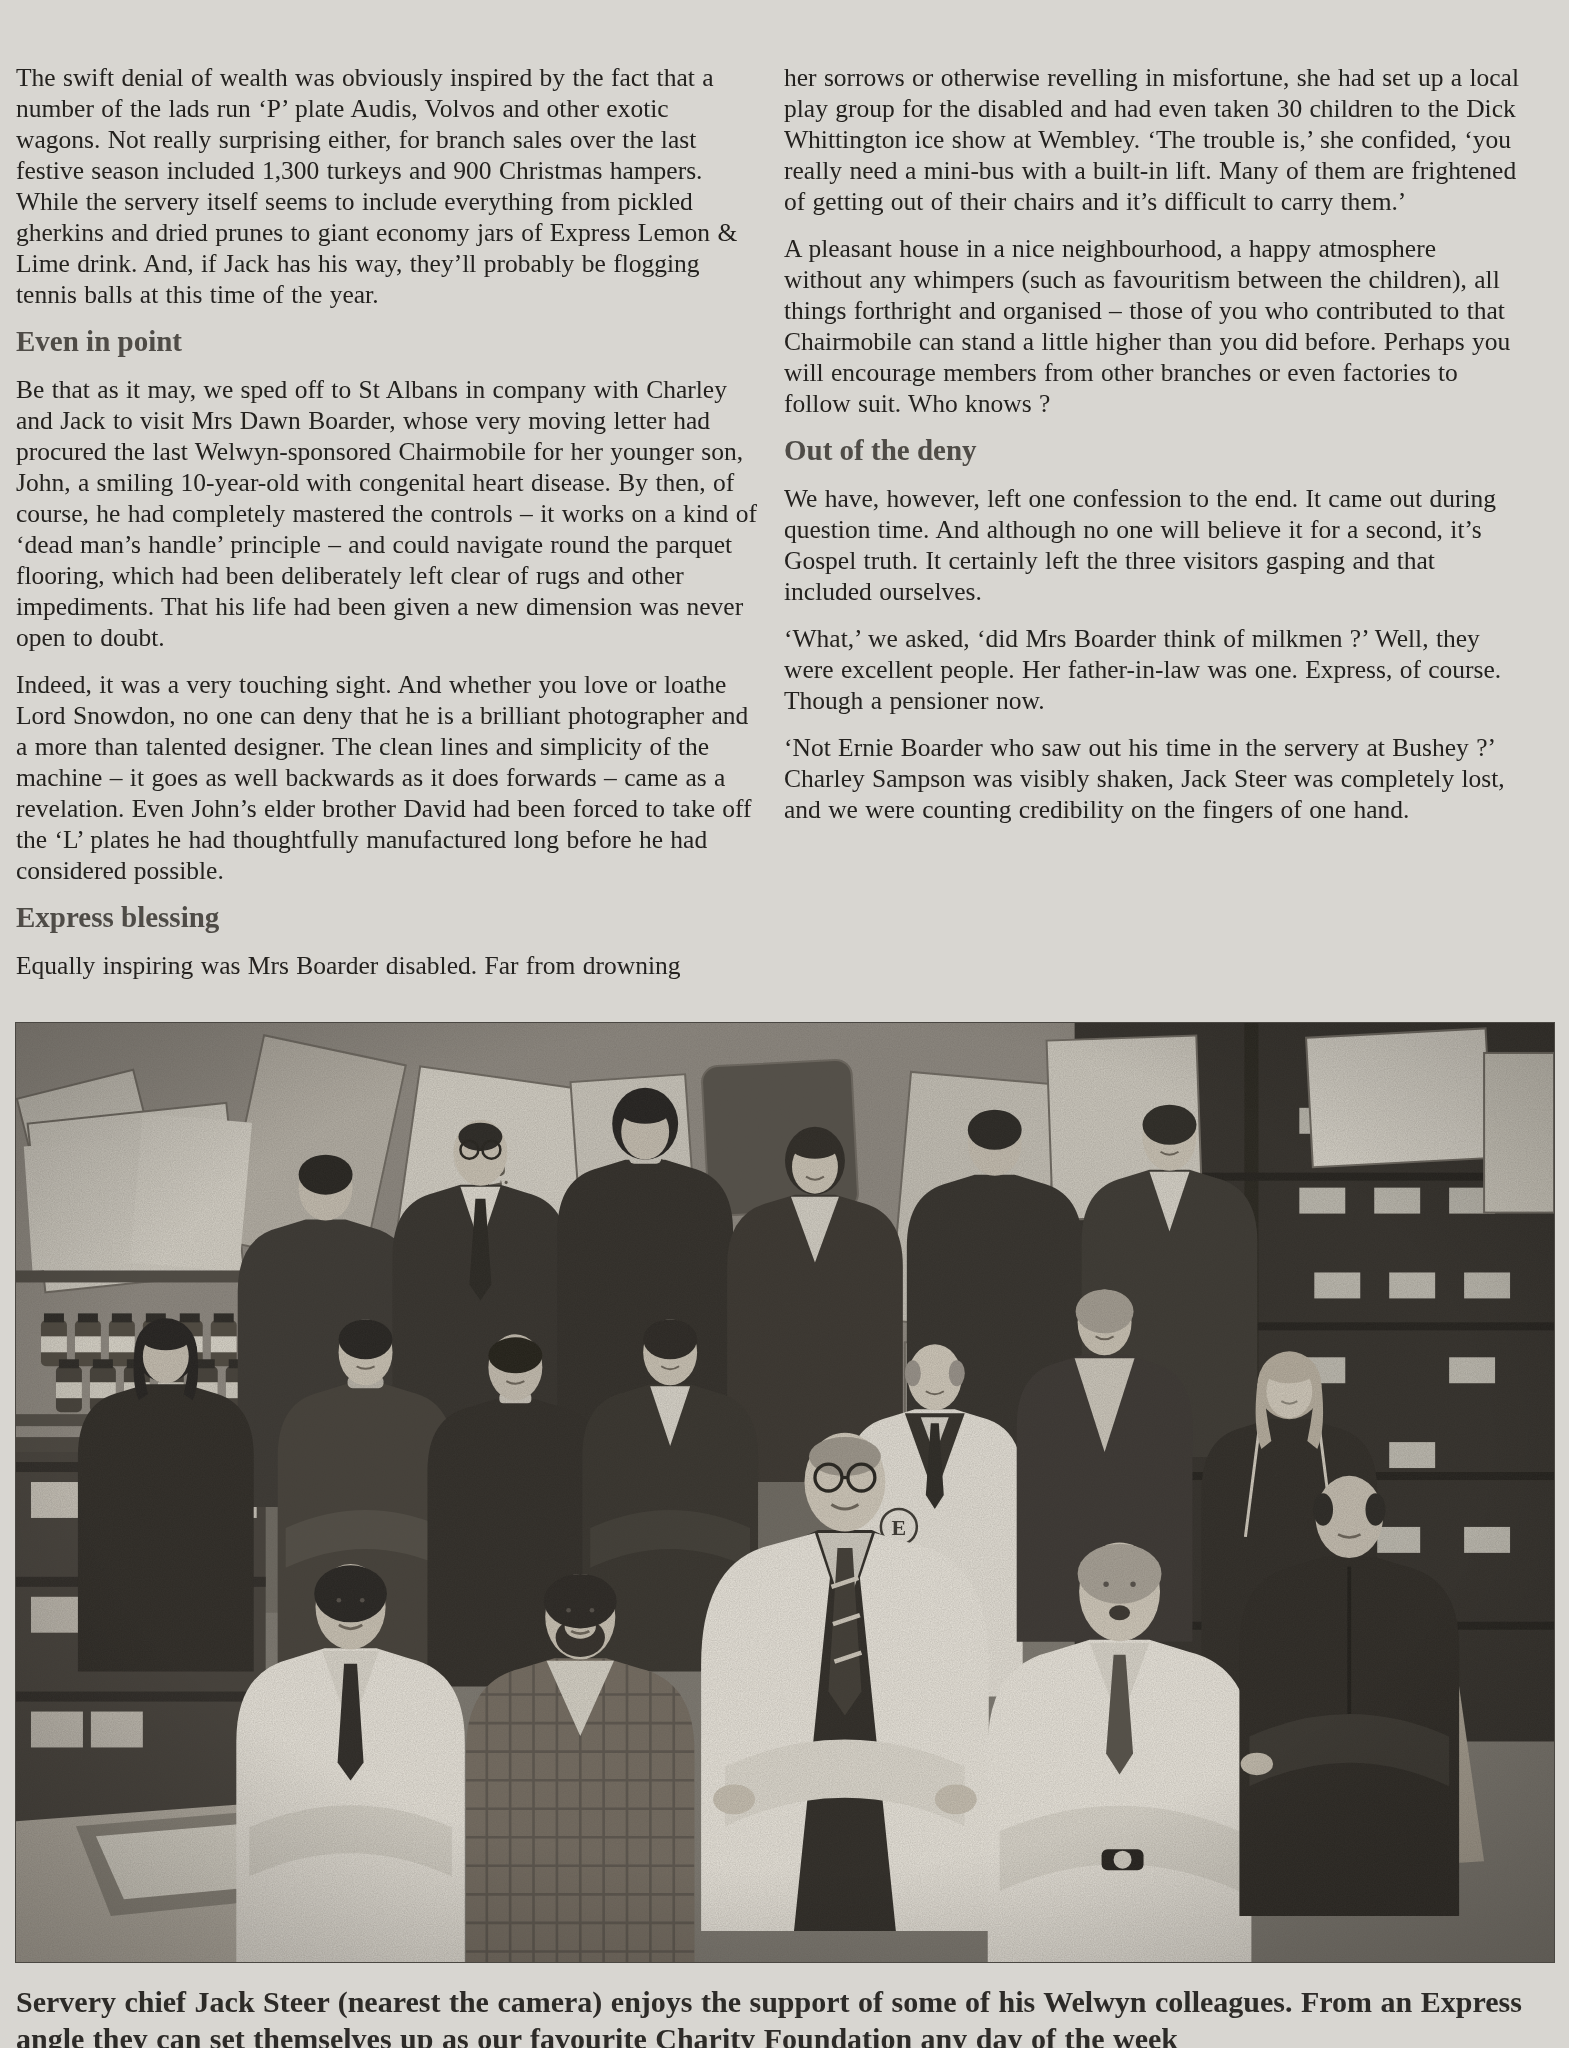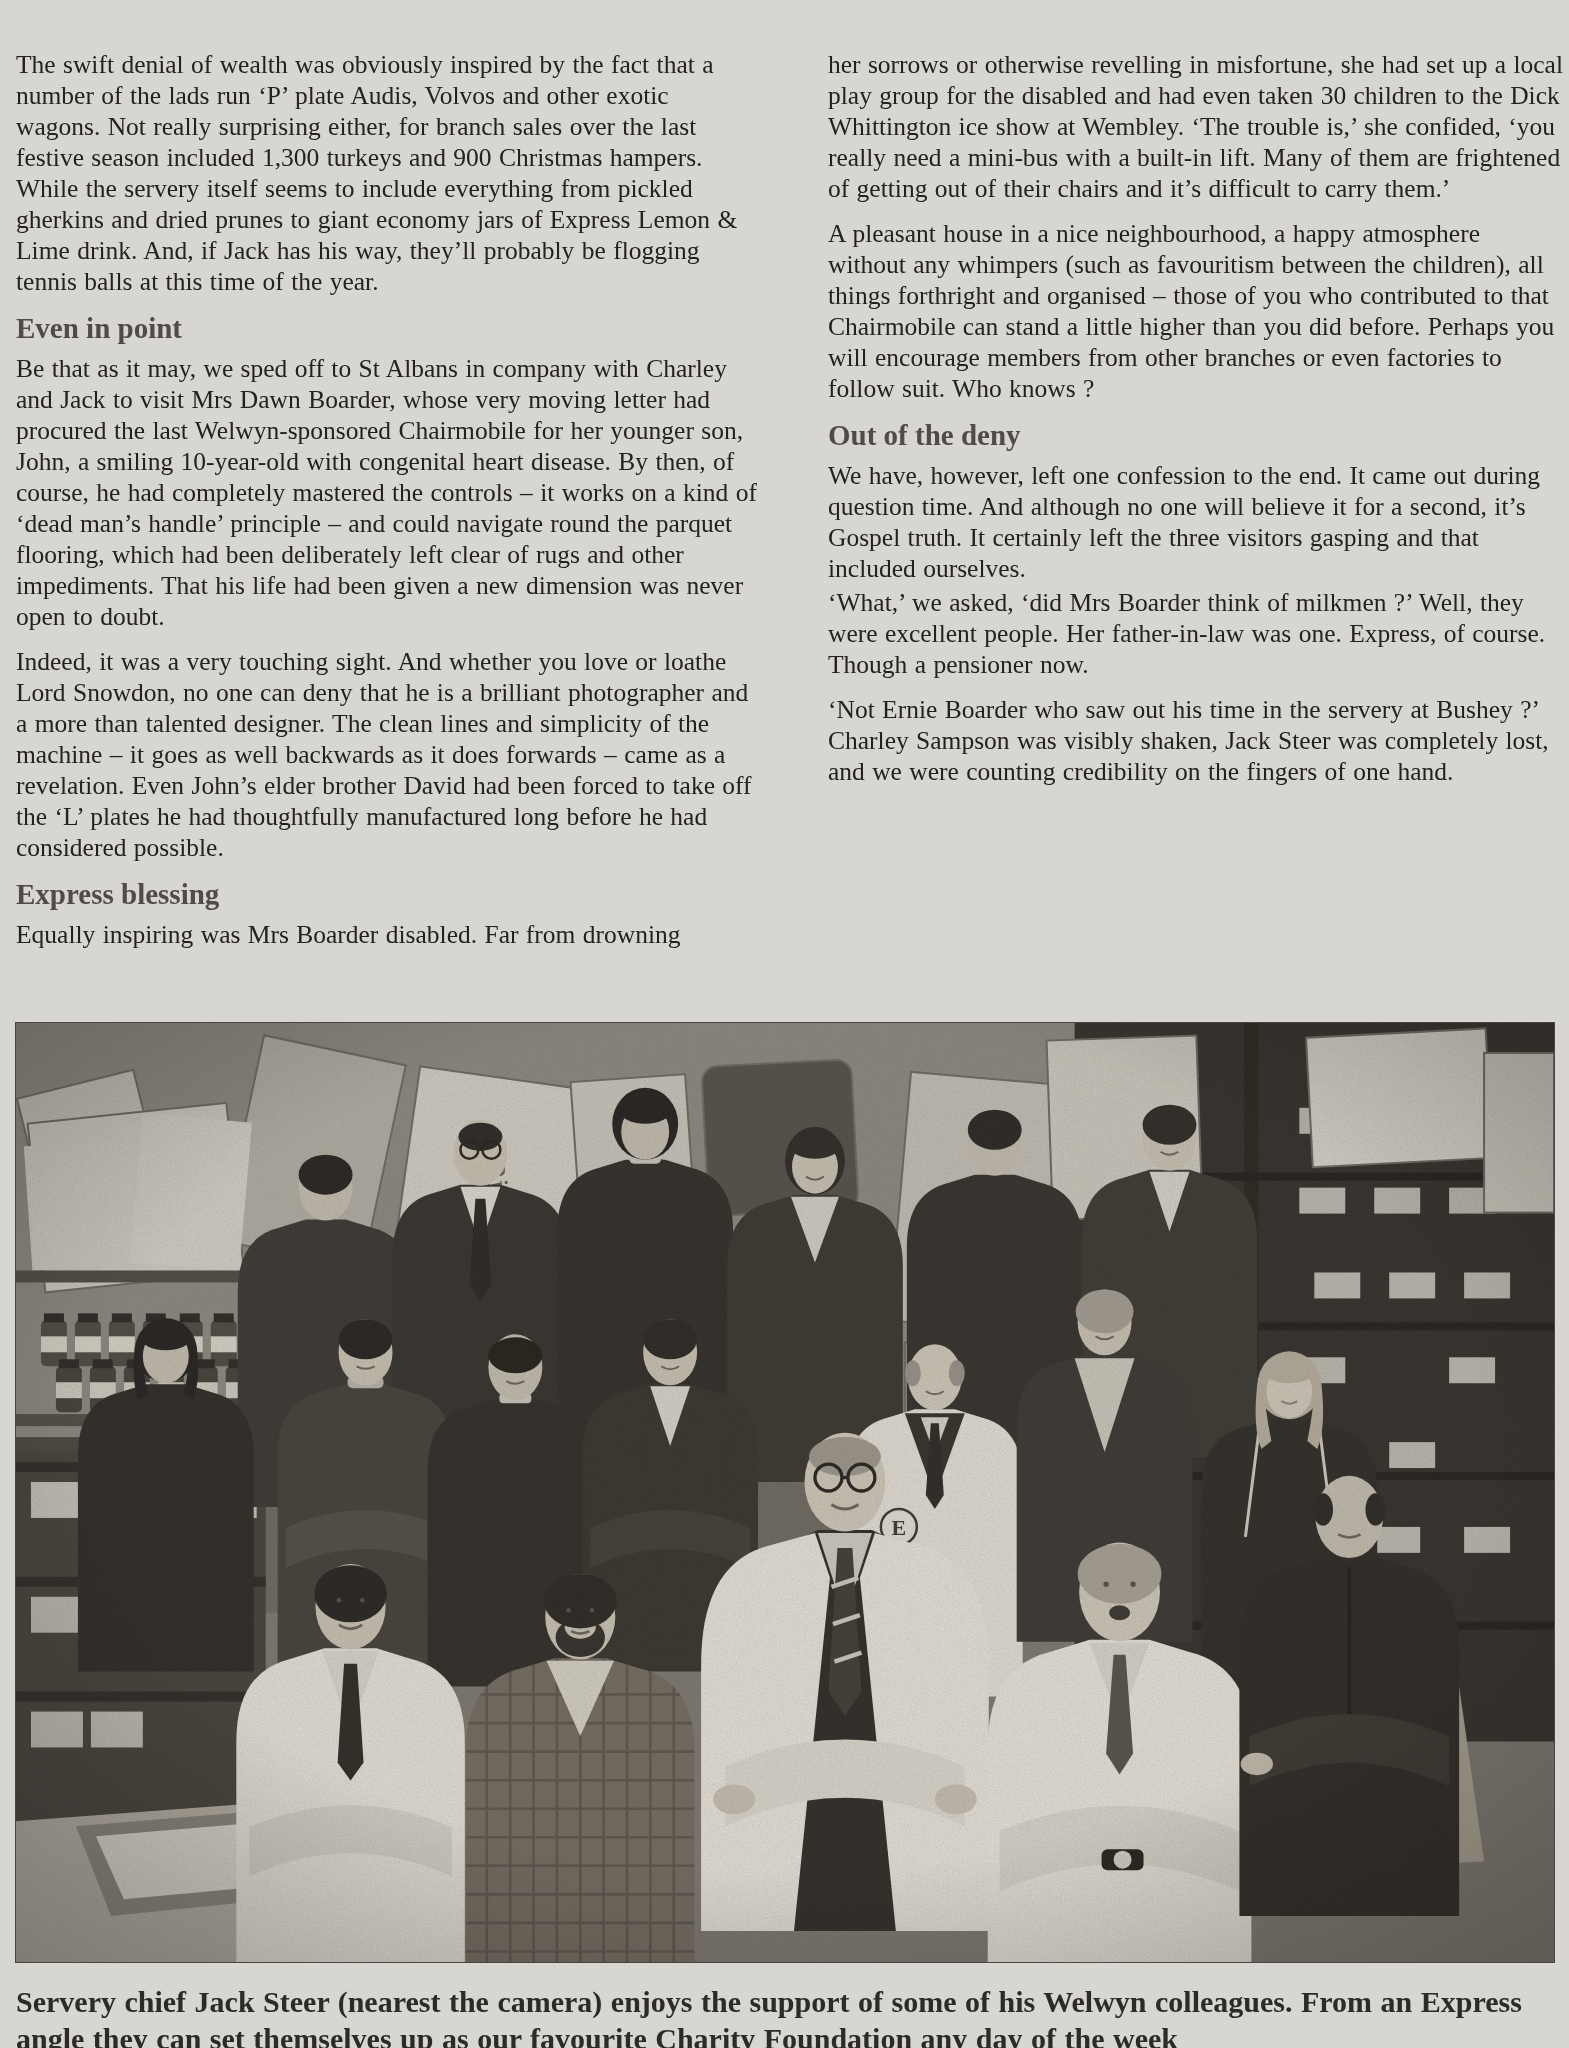--- a/index.html
+++ b/index.html
@@ -2,22 +2,22 @@
 <html><head>
 <meta charset="utf-8">
 <title>Scanned magazine page</title>
 <style>
   html,body{margin:0;padding:0;}
   body{background:#b9b7b2;}
   .page{position:relative;width:1569px;height:2048px;background:#d8d6d1;
         font-family:"Liberation Serif",serif;color:#24221f;overflow:hidden;}
   .col{position:absolute;top:46px;}
   .col-left{left:16px;width:742px;}
-  .col-right{left:828px;width:737px;}
-  p.body{font-size:25.5px;line-height:31px;margin:3px 0 14px 0;word-spacing:1px;}
+  .col-right{left:784px;width:737px;}
+  p.body{font-size:25.5px;line-height:31px;margin:16px 0 14px 0;word-spacing:1px;}
   p.tight{margin-bottom:2px;}
   h3.subhead{font-size:29px;line-height:34px;margin:8px 0 8px 0;color:#4f4c47;font-weight:bold;}
   figure.photo{position:absolute;left:15px;top:1022px;width:1540px;height:941px;margin:0;
                border:1px solid #4a4742;box-sizing:border-box;background:#7d7971;}
   figure.photo svg{display:block;width:100%;height:100%;}
   .caption{position:absolute;left:16px;top:1983px;width:1532px;margin:0;
            font-size:30px;line-height:37px;font-weight:bold;color:#2d2b28;word-spacing:1px;}
   .boxlabel{font-family:"Liberation Serif",serif;fill:#5f5a50;}
   .elogo{font-family:"Liberation Serif",serif;fill:#3c3933;font-weight:bold;}
 </style>

